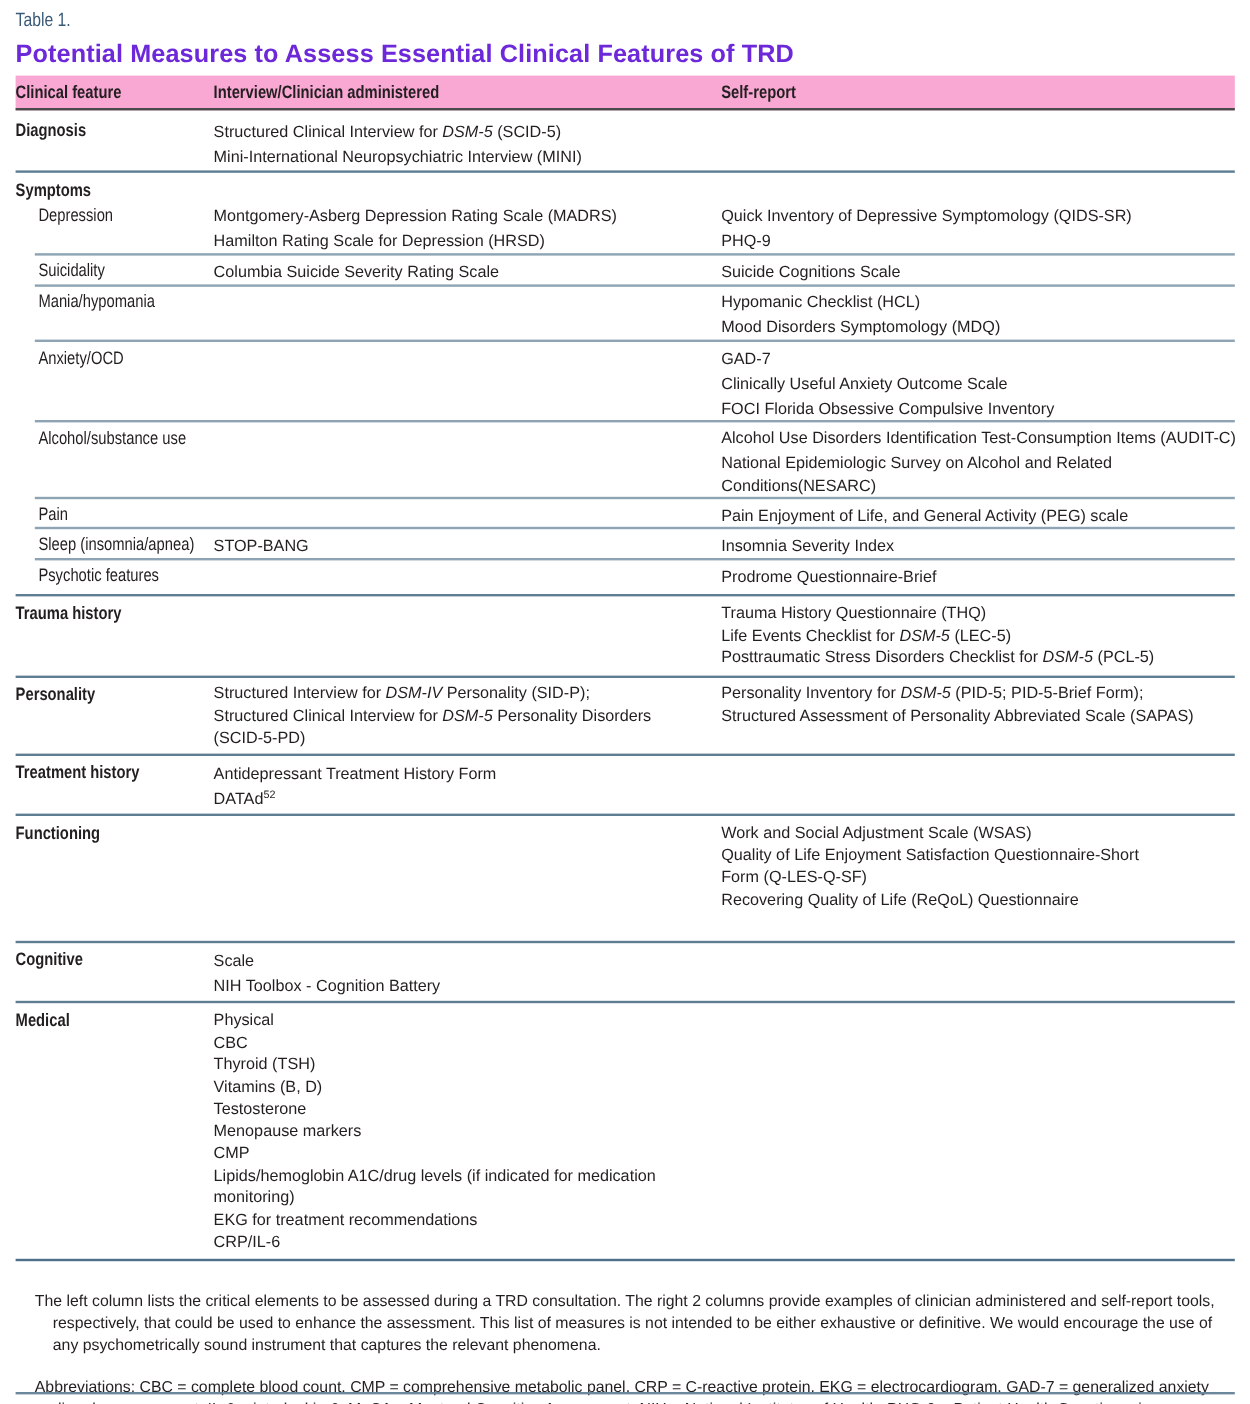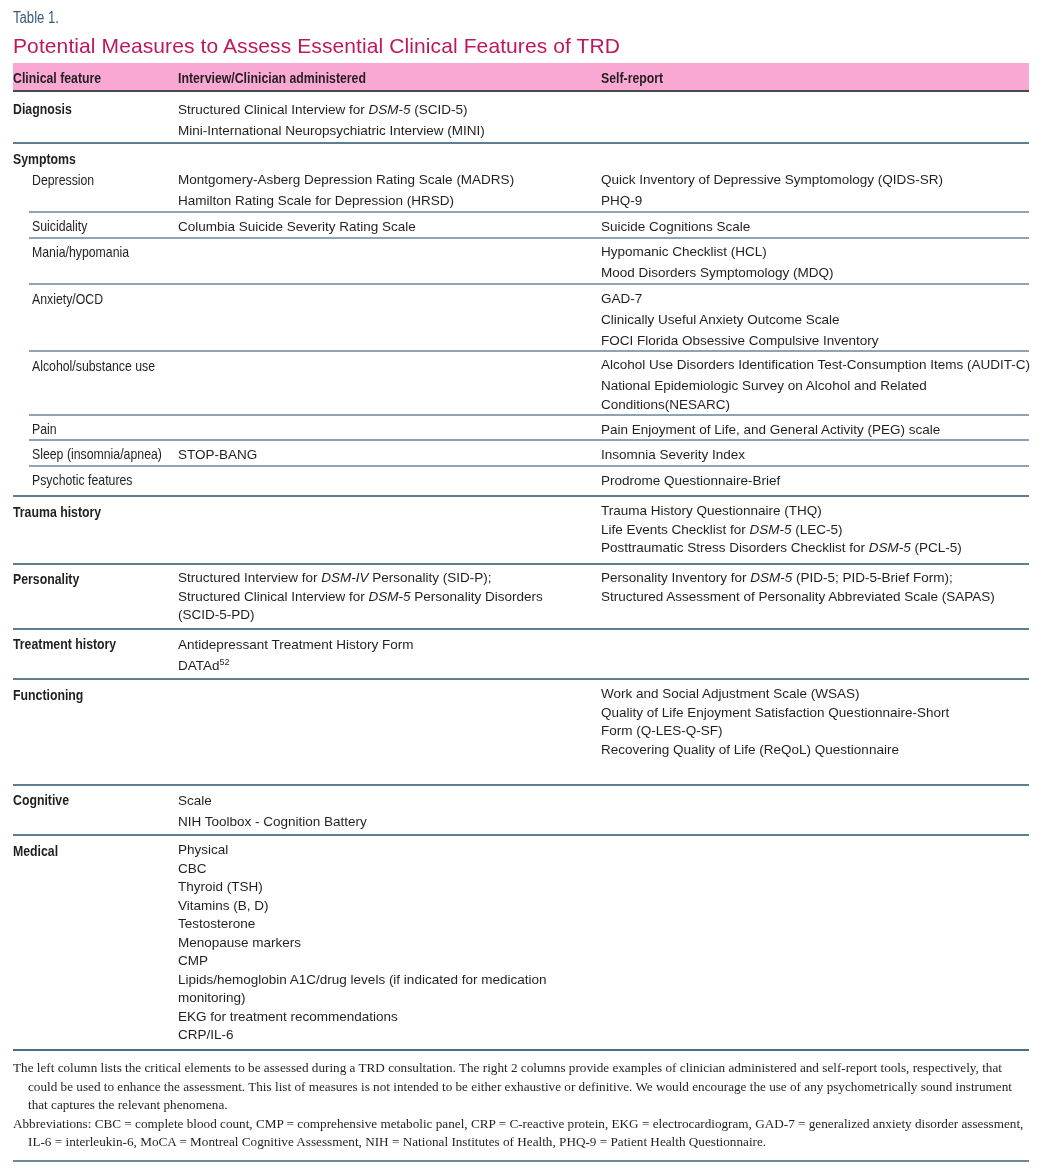--- a/index.html
+++ b/index.html
@@ -1,41 +1,41 @@
 <!DOCTYPE html>
 <html><head>
 <meta charset="utf-8">
 <style>
   html, body { margin:0; padding:0; background:#ffffff; }
   body { width:1042px; height:1170px; position:relative; overflow:hidden;
          font-family:"Liberation Sans", sans-serif; color:#231f20; }
   .table-label { position:absolute; left:13px; top:9px; font-family:"Liberation Sans Narrow","Liberation Sans", sans-serif;
                  font-size:16px; color:#3a5a78; transform:scaleX(0.82); transform-origin:left top; }
-  .table-title { position:absolute; left:13px; top:34px; font-size:21px; font-weight:normal; color:#be185d; letter-spacing:0.1px; }
+  .table-title { position:absolute; left:13px; top:34px; font-size:21px; font-weight:bold; color:#6d28d9; letter-spacing:0.1px; }
   .header { position:absolute; left:13px; top:63px; width:1016px; height:29px; background:#f9a8d4;
             border-bottom:2px solid #4a4a4a; box-sizing:border-box; }
   .hcell { position:absolute; top:6px; font-size:15px; font-weight:bold; color:#231f20;
            transform:scaleX(0.82); transform-origin:left top; white-space:nowrap; }
   .row { position:absolute; left:13px; width:1016px; }
   .rule { position:absolute; left:13px; width:1016px; height:0; border-top:2px solid #5e7d93; }
   .rule.sub { left:29px; width:1000px; border-top:2px solid #8ea4b4; }
   .rule.end { border-top:2px solid #4d6e86; }
   .feat { position:absolute; left:0; font-size:15px; font-weight:bold; white-space:nowrap;
           transform:scaleX(0.82); transform-origin:left top; }
   .subfeat { position:absolute; left:19px; font-size:15px; white-space:nowrap;
              transform:scaleX(0.82); transform-origin:left top; }
   .col2 { position:absolute; left:165px; width:410px; font-size:13.5px; line-height:18.5px; }
   .col3 { position:absolute; left:588px; width:440px; font-size:13.5px; line-height:18.5px; }
   .line { display:block; white-space:nowrap; }
   .line.wrap { white-space:normal; }
   .gap { line-height:21px; }
   i { font-style:italic; }
   sup { font-size:9px; vertical-align:5px; line-height:0; }
   .footnote { position:absolute; left:13px; width:1016px; font-size:13.2px; line-height:18.5px; color:#231f20; }
-  .fn-para { padding-left:15px; text-indent:-15px; margin:0;font-family:Liberation Serif, serif; }
+  .fn-para { padding-left:15px; text-indent:-15px; margin:16px; }
   .bottom-rule { position:absolute; left:13px; top:1160px; width:1016px; border-top:2px solid #6b889d; }
 </style>
 </head>
 <body>
 
 <div class="table-label">Table 1.</div>
 <div class="table-title">Potential Measures to Assess Essential Clinical Features of TRD</div>
 
 <div class="header">
   <span class="hcell" style="left:0">Clinical feature</span>

